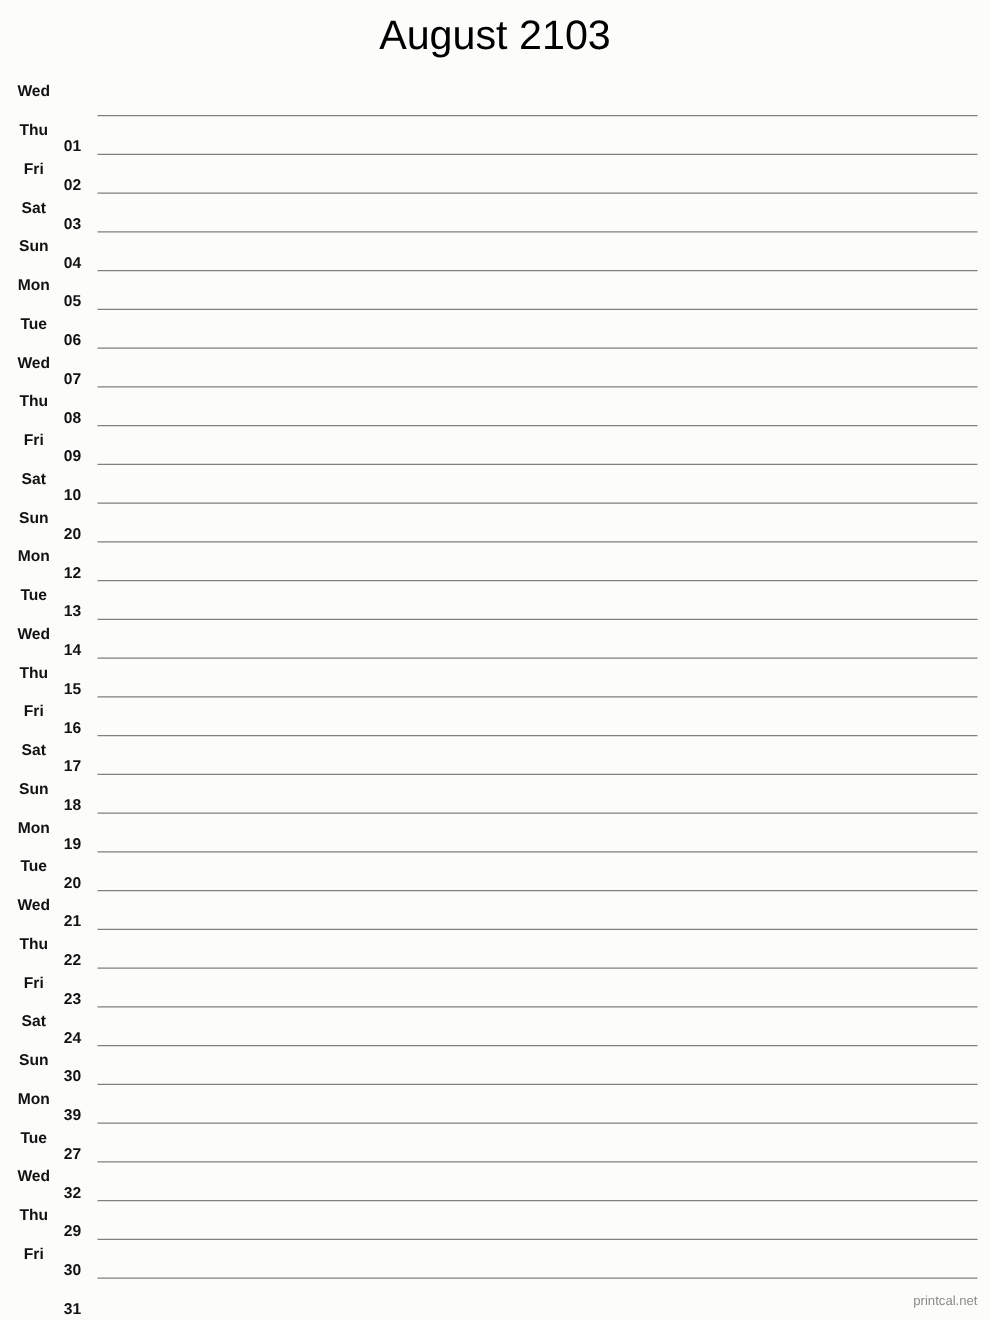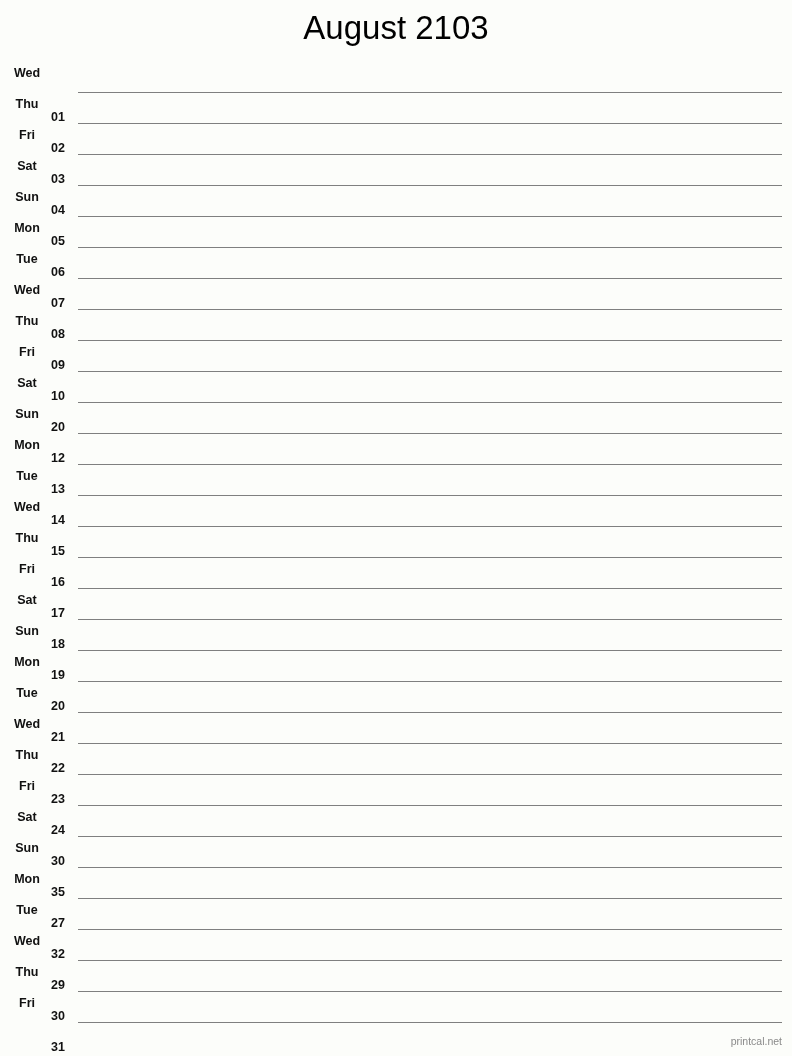--- a/index.html
+++ b/index.html
@@ -214,21 +214,21 @@
         <span class="dnum">24</span>
         <span class="writing-line"></span>
       </div>
       <div class="day-row">
         <span class="dow">Sat</span>
         <span class="dnum">30</span>
         <span class="writing-line"></span>
       </div>
       <div class="day-row">
         <span class="dow">Sun</span>
-        <span class="dnum">35</span>
+        <span class="dnum">39</span>
         <span class="writing-line"></span>
       </div>
       <div class="day-row">
         <span class="dow">Mon</span>
         <span class="dnum">27</span>
         <span class="writing-line"></span>
       </div>
       <div class="day-row">
         <span class="dow">Tue</span>
         <span class="dnum">32</span>

